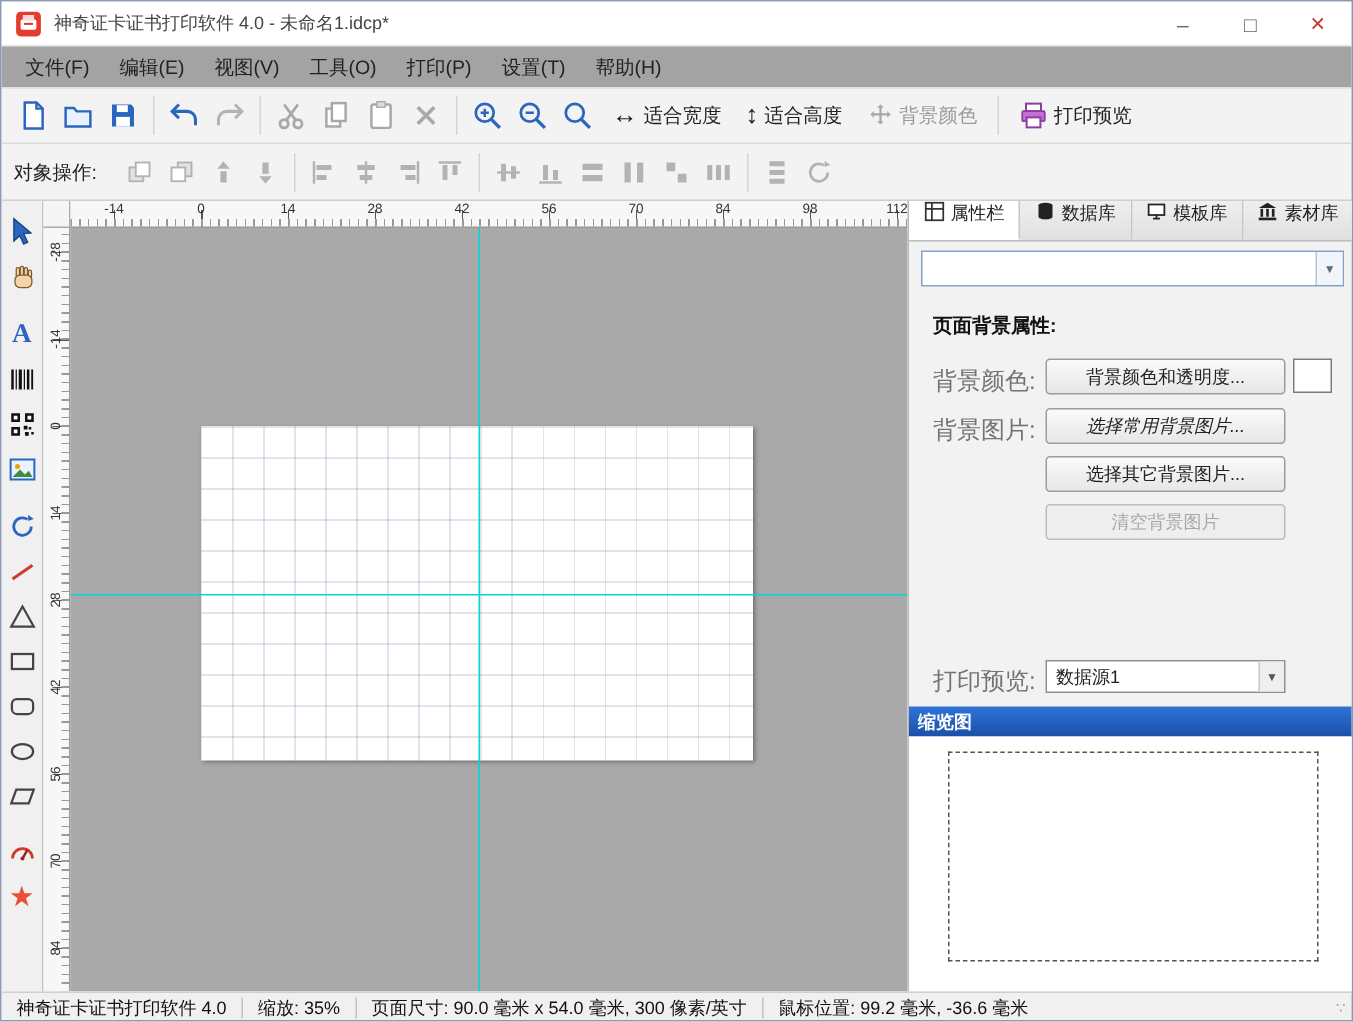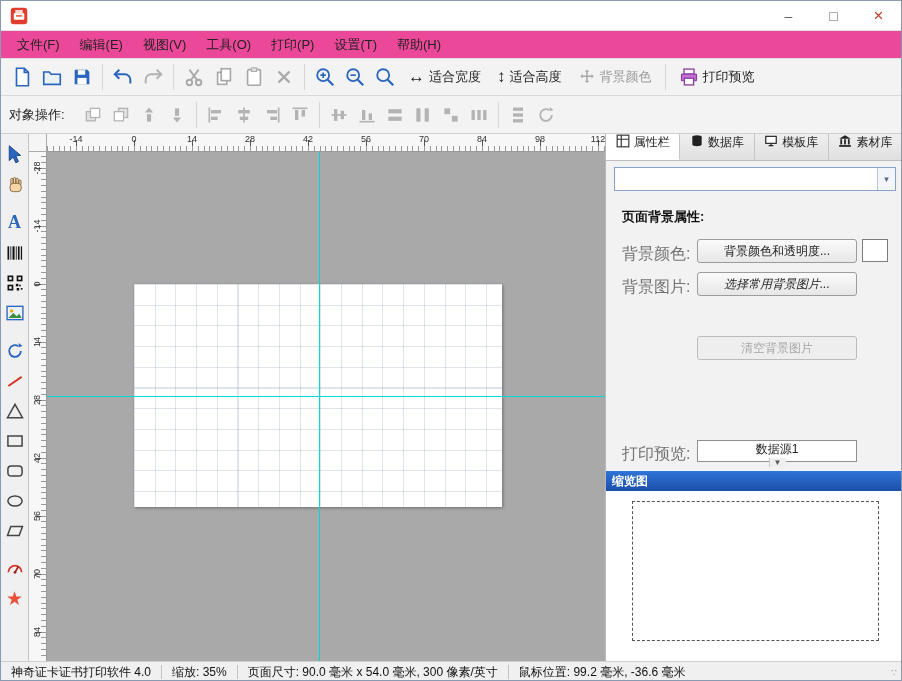--- a/index.html
+++ b/index.html
@@ -9,21 +9,21 @@
 
   
   .titlebar { position:absolute; left:0; top:0; width:100%; height:30px; background:#ffffff; border-bottom:1px solid #e3e3e3; display:flex; align-items:center; }
   .app-icon { width:18px; height:18px; margin:0 8px 0 9px; }
   .title-text { font-size:12px; color:#444; }
   .win-controls { margin-left:auto; display:flex; height:100%; }
   .win-btn { width:45px; height:100%; display:flex; align-items:center; justify-content:center; font-size:14px; color:#666; cursor:default; }
   .win-btn.close { color:#c0392b; font-size:17px; }
 
   
-  .menubar { position:absolute; left:0; top:30px; width:100%; height:28px; background:#ec4899; border-bottom:1px solid #e0e0e0; display:flex; align-items:center; padding-left:6px; }
+  .menubar { position:absolute; left:0; top:30px; width:100%; height:28px; background:#a3a3a3; border-bottom:1px solid #e0e0e0; display:flex; align-items:center; padding-left:6px; }
   .menu-item { padding:0 10px; height:22px; line-height:22px; font-size:13px; color:#222; }
 
   
   .main-toolbar { position:absolute; left:0; top:58px; width:100%; height:37px; background:#f3f3f3; border-bottom:1px solid #dadada; display:flex; align-items:center; padding-left:6px; }
   .tb-btn { width:30px; height:30px; display:flex; align-items:center; justify-content:center; border-radius:3px; }
   .tb-label-btn { display:flex; align-items:center; gap:4px; padding:0 8px; height:30px; font-size:13px; color:#222; }
   .tb-label-btn.disabled { color:#9a9a9a; }
   .tb-sep { width:1px; height:26px; background:#d6d6d6; margin:0 5px; }
   .glyph-arrow { font-size:17px; font-weight:bold; color:#222; }
 
@@ -68,21 +68,21 @@
   .tab { flex:1; display:flex; align-items:flex-start; justify-content:center; gap:4px; font-size:12px; border-right:1px solid #c6c6c6; background:linear-gradient(#efefef,#e0e0e0); }
   .tab.active { background:#ffffff; border-bottom:1px solid #fff; }
   .combo { position:absolute; left:8px; top:33px; width:282px; height:24px; background:#fff; border:1px solid #86a0c8; display:flex; }
   .combo-value { flex:1; padding:3px 6px; font-size:12px; }
   .combo-arrow { width:18px; display:flex; align-items:center; justify-content:center; border-left:1px solid #b9c6da; background:#f2f5fa; color:#5a6b82; font-size:8px; }
   .section-title { position:absolute; left:16px; top:74px; font-size:13px; font-weight:bold; color:#111; }
   .prop-label { position:absolute; font-size:16px; color:#737373;text-align:center; }
   .btn { position:absolute; width:160px; height:24px; background:linear-gradient(#fafafa,#e7e7e7); border:1px solid #9c9c9c; border-radius:3px; font-size:12px; color:#222; display:flex; align-items:center; justify-content:center; }
   .btn.disabled { color:#a8a8a8; background:#eeeeee; border-color:#bcbcbc; }
   .color-swatch { position:absolute; left:256px; top:105px; width:26px; height:23px; background:#ffffff; border:1px solid #7d7d7d; }
-  .ds-select { position:absolute; left:91px; top:306px; width:160px; height:22px; background:#fff; border:1px solid #8f8f8f; display:flex; align-items:center;flex-direction:column; }
+  .ds-select { position:absolute; left:91px; top:306px; width:160px; height:22px; background:#fff; border:1px solid #8f8f8f; display:flex; align-items:center; }
   .ds-value { flex:1; padding:0 6px; font-size:12px; }
   .ds-arrow { width:17px; display:flex; align-items:center; justify-content:center; color:#555; font-size:8px; border-left:1px solid #c9c9c9; height:100%; background:#efefef; }
   .thumb-header { position:absolute; left:0; top:337px; width:298px; height:20px; background:linear-gradient(#2f74d8,#1b4fa8); color:#fff; font-size:12px; font-weight:bold; display:flex; align-items:center; padding-left:6px; }
   .thumb-body { position:absolute; left:0; top:357px; width:298px; height:170px; background:#ffffff; }
   .thumb-rect { position:absolute; left:26px; top:10px; width:247px; height:140px; background:#fff; border:1px dashed #555; }
 
   
   .statusbar { position:absolute; left:0; top:660px; width:100%; height:21px; background:#f0f0f0; border-top:1px solid #cfcfcf; display:flex; align-items:center; font-size:12px; color:#111; }
   .sb-seg { padding:0 10px; white-space:nowrap; }
   .sb-sep { width:1px; height:14px; background:#c2c2c2; }
@@ -93,20 +93,21 @@
 
 <div class="window">
 
   <div class="titlebar">
     <svg class="app-icon" viewBox="0 0 24 24">
       <rect x="1" y="1" width="22" height="22" rx="4" fill="#e23c2e"></rect>
       <rect x="5" y="8" width="14" height="9" rx="1.5" fill="#fff"></rect>
       <rect x="7" y="4" width="10" height="5" fill="#ffd9d4"></rect>
       <rect x="8" y="11" width="8" height="1.8" fill="#e23c2e"></rect>
     </svg>
+    <span class="title-text">神奇证卡证书打印软件 4.0 - 未命名1.idcp*</span>
     <div class="win-controls">
       <span class="win-btn">–</span>
       <span class="win-btn">□</span>
       <span class="win-btn close">×</span>
     </div>
   </div>
 
   <div class="menubar">
     <span class="menu-item">文件(F)</span>
     <span class="menu-item">编辑(E)</span>
@@ -508,20 +509,21 @@
     </div>
 
     <div class="section-title">页面背景属性:</div>
 
     <span class="prop-label" style="left:16px; top:110px;">背景颜色:</span>
     <div class="btn" style="left:91px; top:105px;">背景颜色和透明度...</div>
     <div class="color-swatch"></div>
 
     <span class="prop-label" style="left:16px; top:143px;">背景图片:</span>
     <div class="btn" style="left:91px; top:138px;font-style:italic;">选择常用背景图片...</div>
+    <div class="btn" style="left:91px; top:170px;">选择其它背景图片...</div>
     <div class="btn disabled" style="left:91px; top:202px;">清空背景图片</div>
 
     <span class="prop-label" style="left:16px; top:310px;">打印预览:</span>
     <div class="ds-select">
       <span class="ds-value">数据源1</span>
       <span class="ds-arrow">▼</span>
     </div>
 
     <div class="thumb-header">
       <span>缩览图</span>

